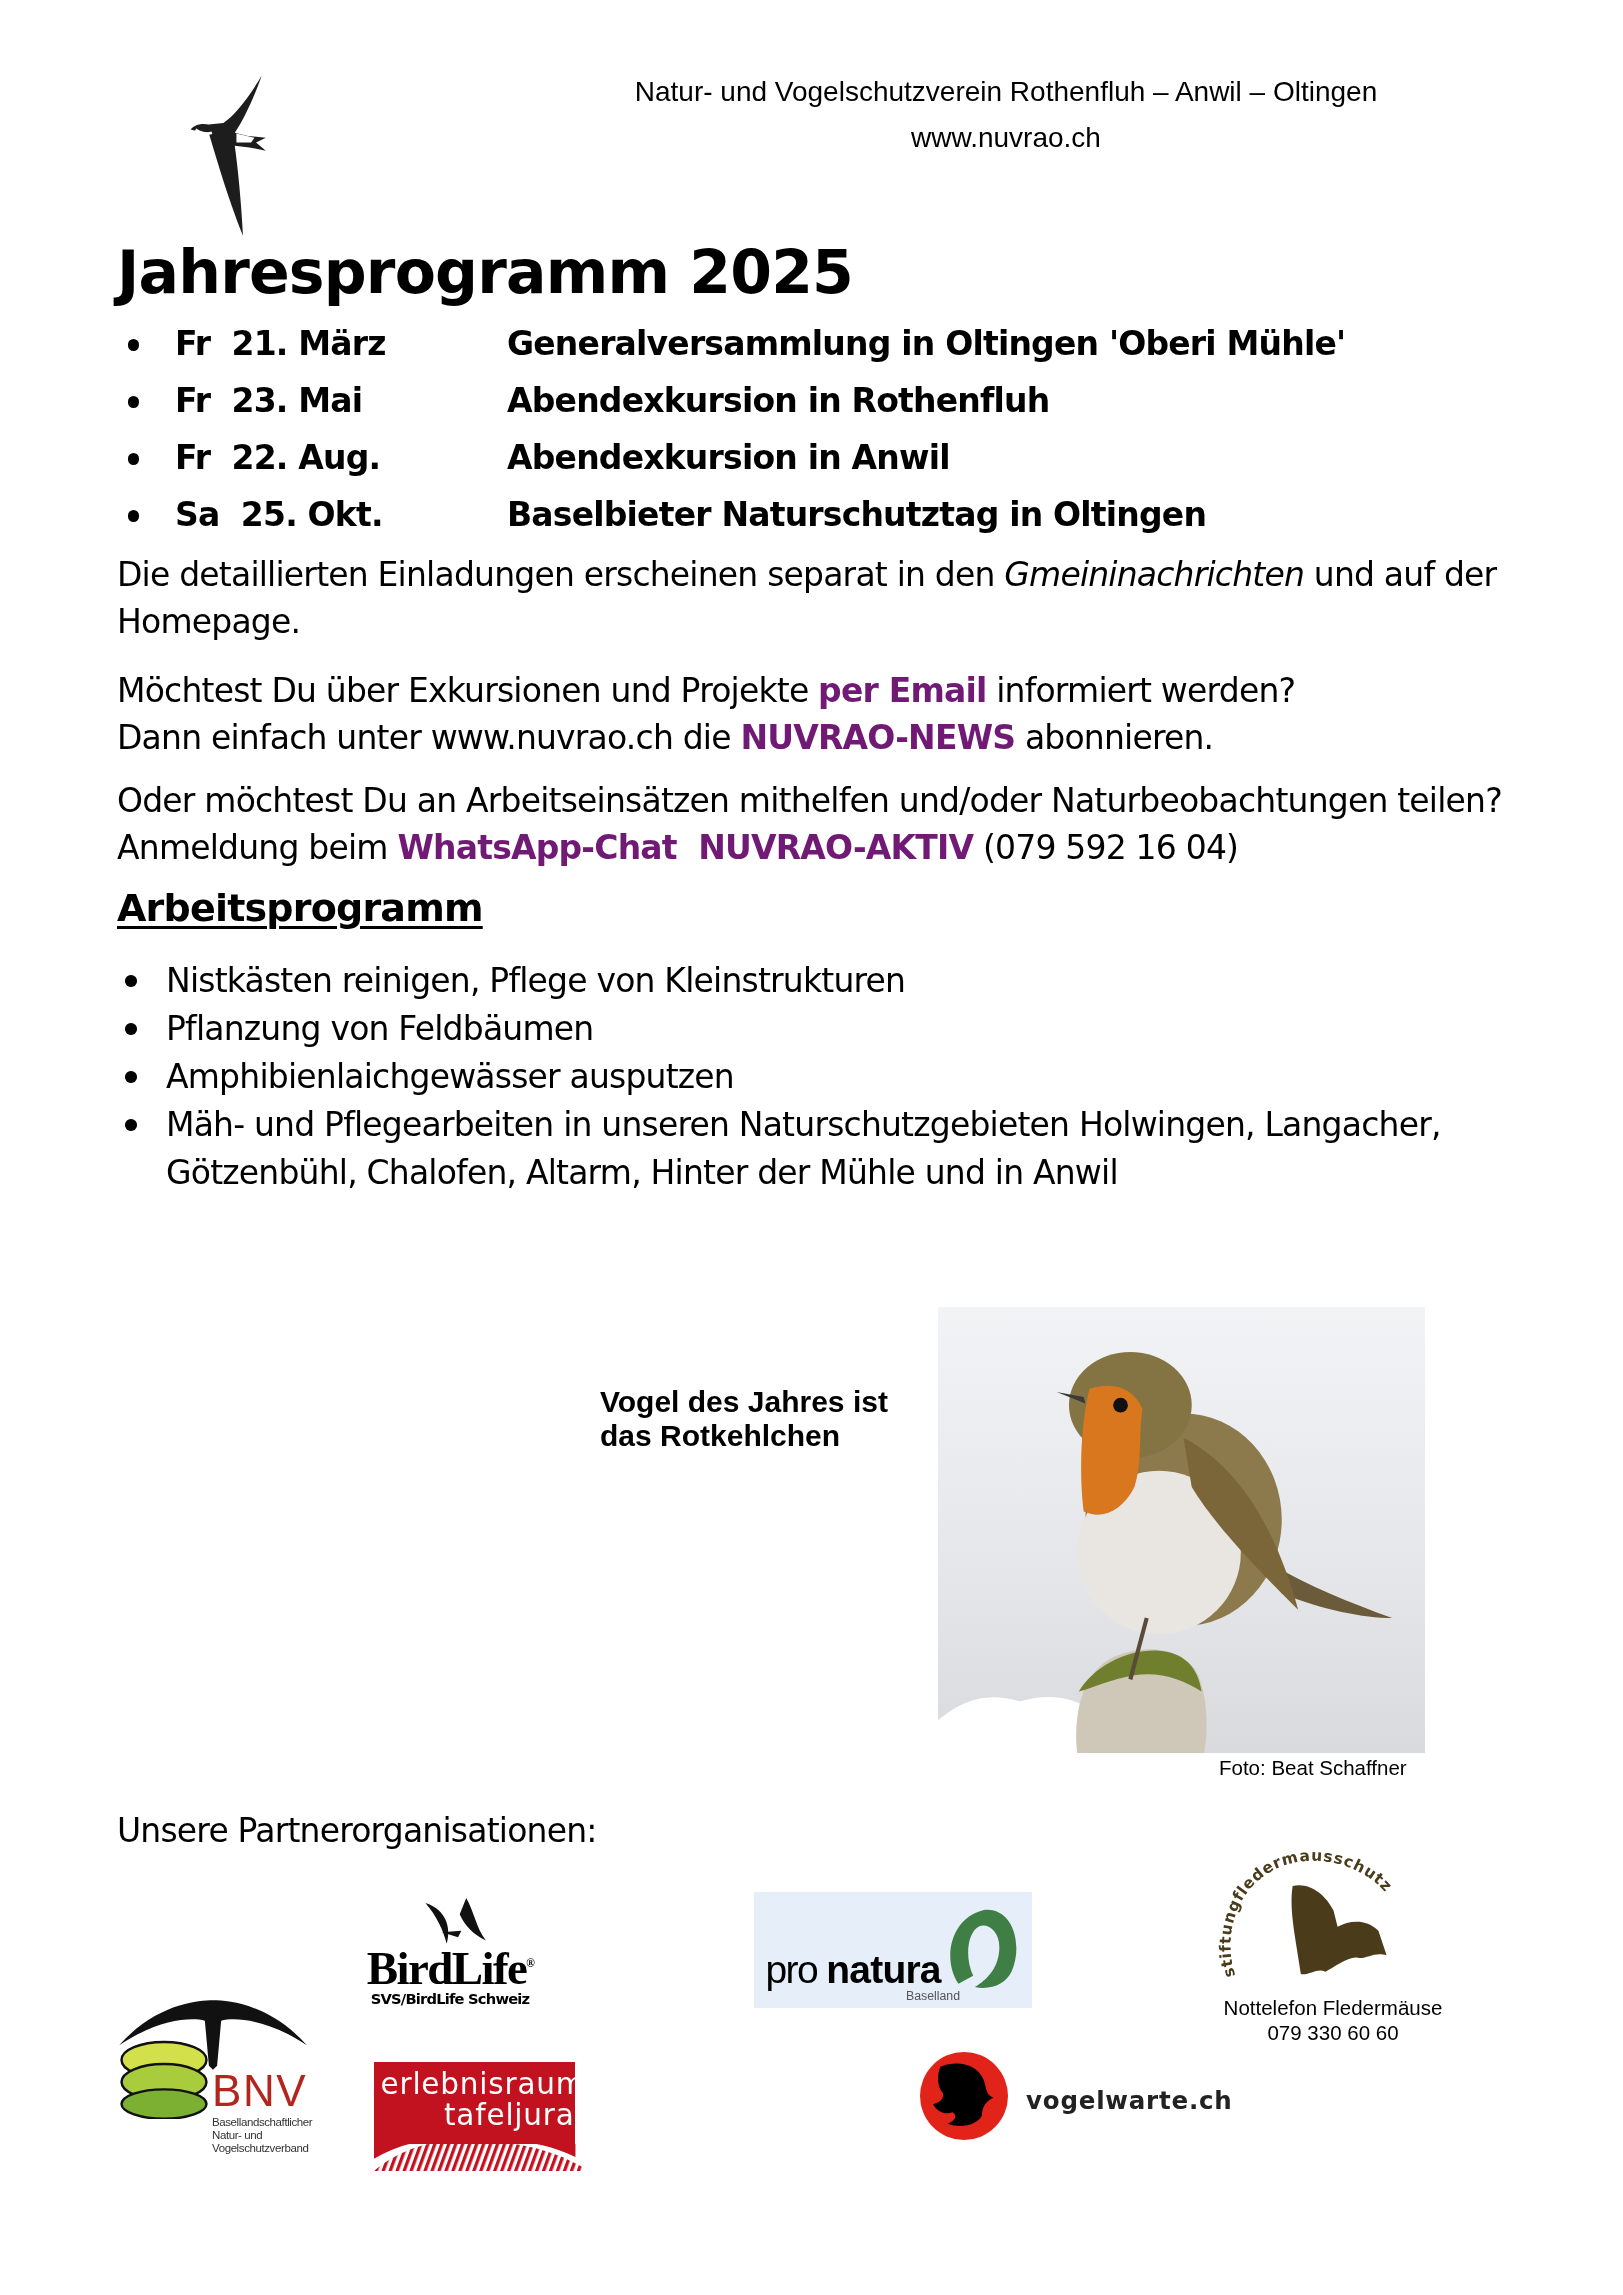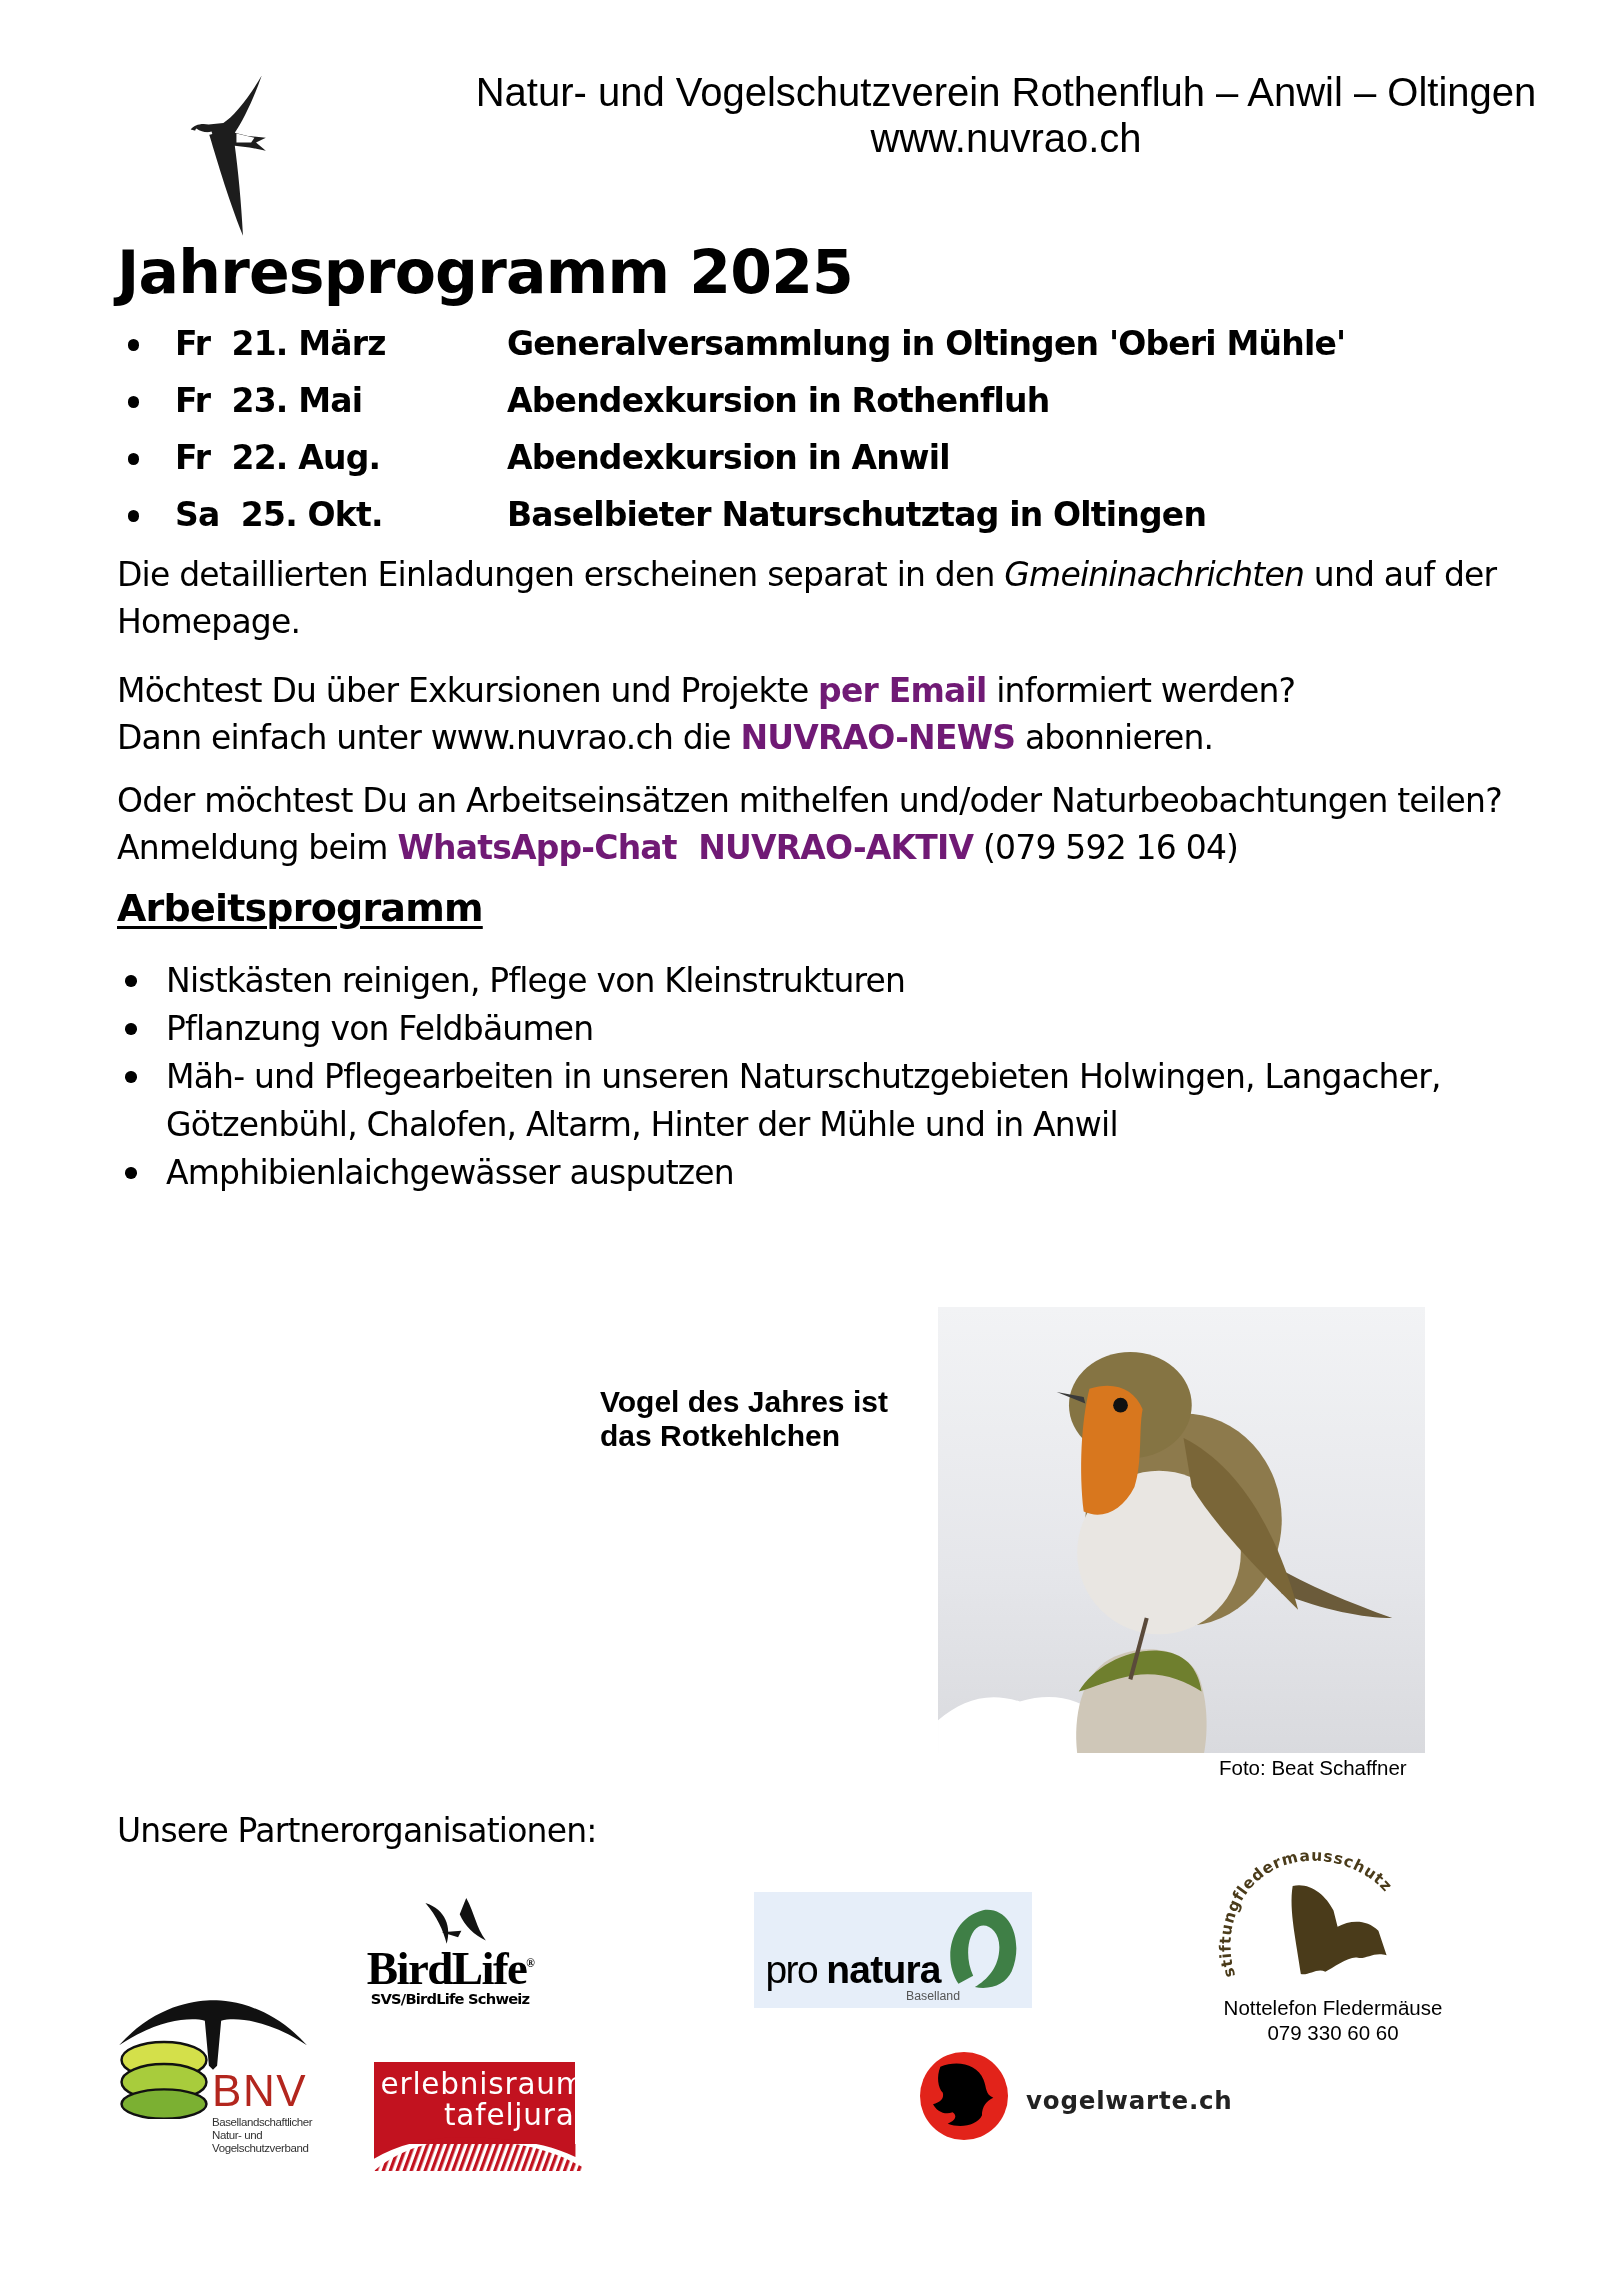--- a/index.html
+++ b/index.html
@@ -2,21 +2,21 @@
 <html style="font-size:13px"><head>
   <meta charset="utf-8">
   <style>
     html, body { margin: 0; padding: 0; background: #ffffff; }
     body { width: 1623px; height: 2295px; position: relative; overflow: hidden; color: #000; }
     .abs { position: absolute; }
     .sans { font-family: "Liberation Sans", sans-serif; }
     .body-font { font-family: "DejaVu Sans", sans-serif; letter-spacing: -0.8px; }
     .orange { color: #701a75; font-weight: bold; }
 
-    #header-org { left: 458px; top: 69px; width: 1096px; text-align: center; font-size: 40px; line-height: 46px; }
+    #header-org { left: 458px; top: 69px; width: 1096px; text-align: center; font-size: 28px; line-height: 46px; }
     #swallow { left: 176px; top: 72px; width: 98px; height: 168px; }
 
     #title { left: 117px; top: 237px; font-size: 60px; font-weight: bold; }
 
     .event-list { left: 123px; top: 315px; width: 1309px; }
     .event { position: relative; height: 57px; font-size: 33px; font-weight: bold; line-height: 57px; }
     .event .bullet { position: absolute; left: 4.9px; top: 24px; width: 11.5px; height: 11.5px; border-radius: 50%; background: #000; }
     .event .date { position: absolute; left: 52px; }
     .event .desc { position: absolute; left: 384px; }
 
@@ -114,22 +114,22 @@
 <div id="p3" class="abs para body-font">
   <div>Oder möchtest Du an Arbeitseinsätzen mithelfen und/oder Naturbeobachtungen teilen?</div>
   <div><span>Anmeldung beim </span><span class="orange" style="white-space:pre">WhatsApp-Chat  NUVRAO-AKTIV</span><span> (079 592 16 04)</span></div>
 </div>
 
 <div id="arbeit-heading" class="abs body-font">Arbeitsprogramm</div>
 
 <div class="abs work-list body-font">
   <div class="work"><span class="bullet"></span><span>Nistkästen reinigen, Pflege von Kleinstrukturen</span></div>
   <div class="work"><span class="bullet"></span><span>Pflanzung von Feldbäumen</span></div>
+  <div class="work"><span class="bullet"></span><span>Amphibienlaichgewässer ausputzen</span></div>
   <div class="work"><span class="bullet"></span><span>Mäh- und Pflegearbeiten in unseren Naturschutzgebieten Holwingen, Langacher, Götzenbühl, Chalofen, Altarm, Hinter der Mühle und in Anwil</span></div>
-  <div class="work"><span class="bullet"></span><span>Amphibienlaichgewässer ausputzen</span></div>
 </div>
 
 <div id="voty-caption" class="abs sans">
   <div>Vogel des Jahres ist</div>
   <div>das Rotkehlchen</div>
 </div>
 
 <div id="robin-photo" class="abs">
   <svg width="487" height="446" viewBox="0 0 595 545">
 

